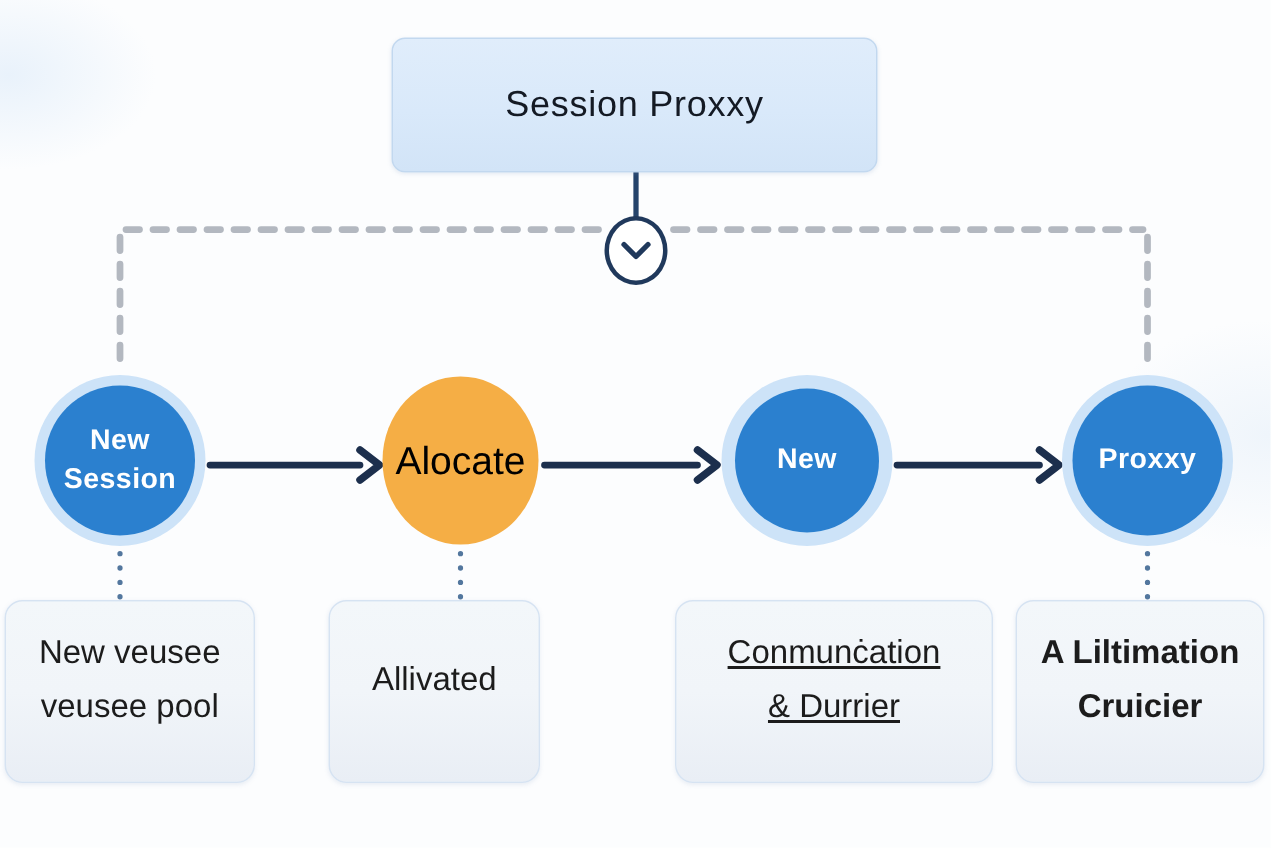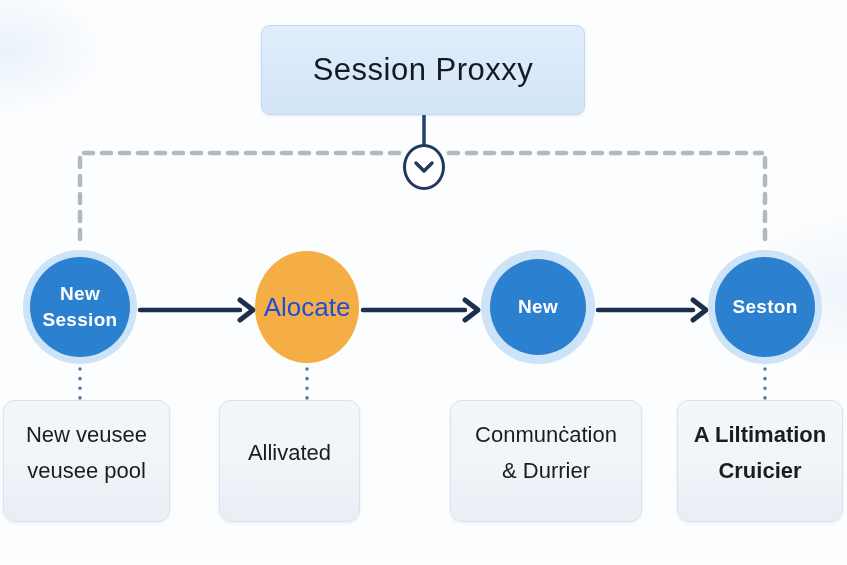--- a/index.html
+++ b/index.html
@@ -41,21 +41,21 @@
 
   .title-box{
     position:absolute;left:261px;top:25px;width:324px;height:90px;
     background:linear-gradient(180deg,#e0edfb 0%,var(--title-bg) 55%,#d2e4f7 100%);
     border:1.5px solid var(--title-border);
     border-radius:9px;
     display:flex;align-items:center;justify-content:center;
     box-shadow:0 1px 3px rgba(120,150,190,.18);
   }
   .title-box span{
-    font-size:31px;color:#141a24;letter-spacing:.5px;
+    font-size:24px;color:#141a24;letter-spacing:.5px;
   }
 
   .connector-circle{
     position:absolute;left:403px;top:144px;width:42px;height:46px;
     border:3.5px solid #20395c;border-radius:50%;
     background:#ffffff;
     display:flex;align-items:center;justify-content:center;
     z-index:3;
   }
 
@@ -72,38 +72,38 @@
   }
   .node-inner.blue{
     width:100px;height:100px;background:var(--node-blue);
     color:#ffffff;font-size:19px;font-weight:700;line-height:26px;letter-spacing:.3px;
   }
   .node-orange-wrap{
     position:absolute;left:255px;top:251px;width:104px;height:112px;
     background:var(--node-orange);border-radius:50%;
     display:flex;align-items:center;justify-content:center;
     z-index:2;
-    color:#1d4ed8;font-size:26px;line-height:30px;
+    color:#000000;font-size:26px;line-height:30px;
   }
 
   .card{
     position:absolute;top:400px;height:122px;
     background:linear-gradient(180deg,#f3f7fa 0%,var(--card-bg) 50%,#e9eef5 100%);
     border:1.5px solid var(--card-border);
     border-radius:12px;
     display:flex;flex-direction:column;align-items:center;justify-content:center;
     padding-bottom:16px;
     box-shadow:0 1px 3px rgba(120,150,190,.15);
     color:var(--text-dark);
     font-size:22px;line-height:36px;text-align:center;
     z-index:2;
   }
   .card-1{left:3px;width:167px;}
   .card-2{left:219px;width:141px;}
-  .card-3{left:450px;width:192px;}
+  .card-3{left:450px;width:212px;text-decoration:underline;}
   .card-4{left:677px;width:166px;font-weight:bold;}
 </style>
 </head>
 <body>
 
 <div class="canvas">
 
   <svg class="overlay">
 
     <path class="solid-navy" d="M 424 113 V 147"></path>
@@ -147,21 +147,21 @@
   </div>
 
   <div class="node-halo" style="left:481px;top:250px;width:114px;height:114px;">
     <div class="node-inner blue" style="width:96px;height:96px;">
       <span>New</span>
     </div>
   </div>
 
   <div class="node-halo" style="left:708px;top:250px;width:114px;height:114px;">
     <div class="node-inner blue">
-      <span>Seston</span>
+      <span>Proxxy</span>
     </div>
   </div>
 
   <div class="card card-1">
     <span>New veusee</span>
     <span>veusee pool</span>
   </div>
   <div class="card card-2">
     <span>Allivated</span>
   </div>

